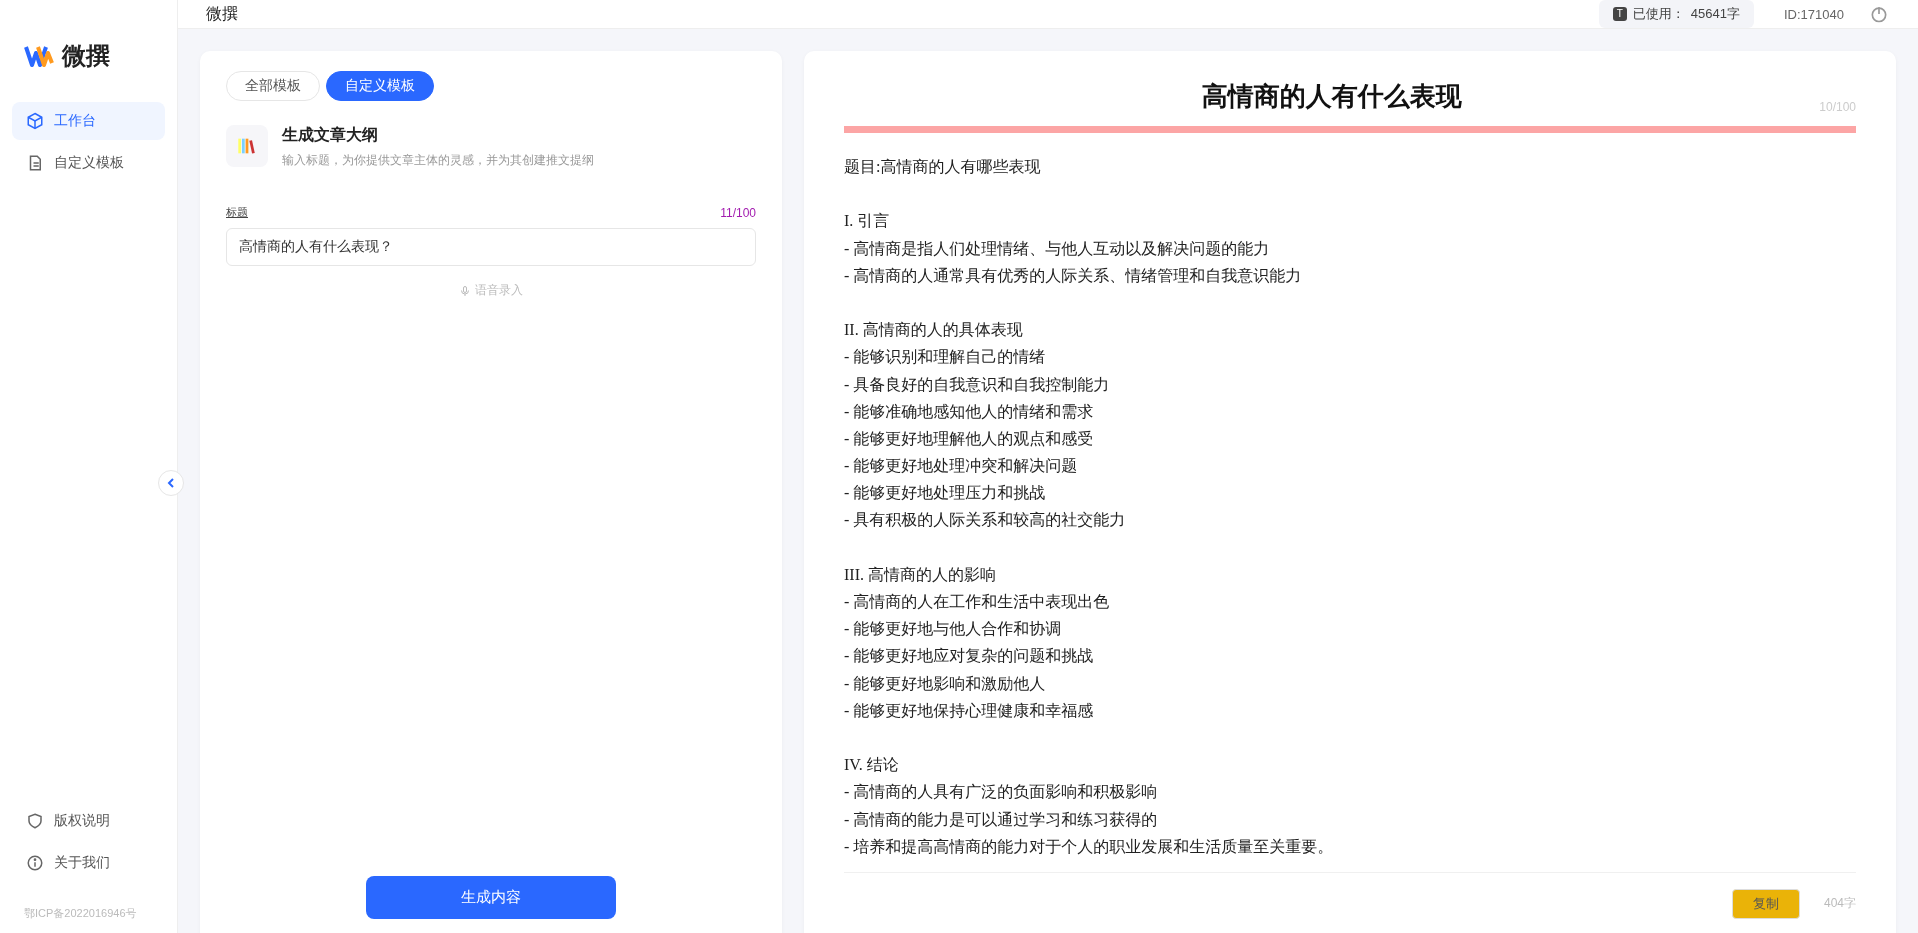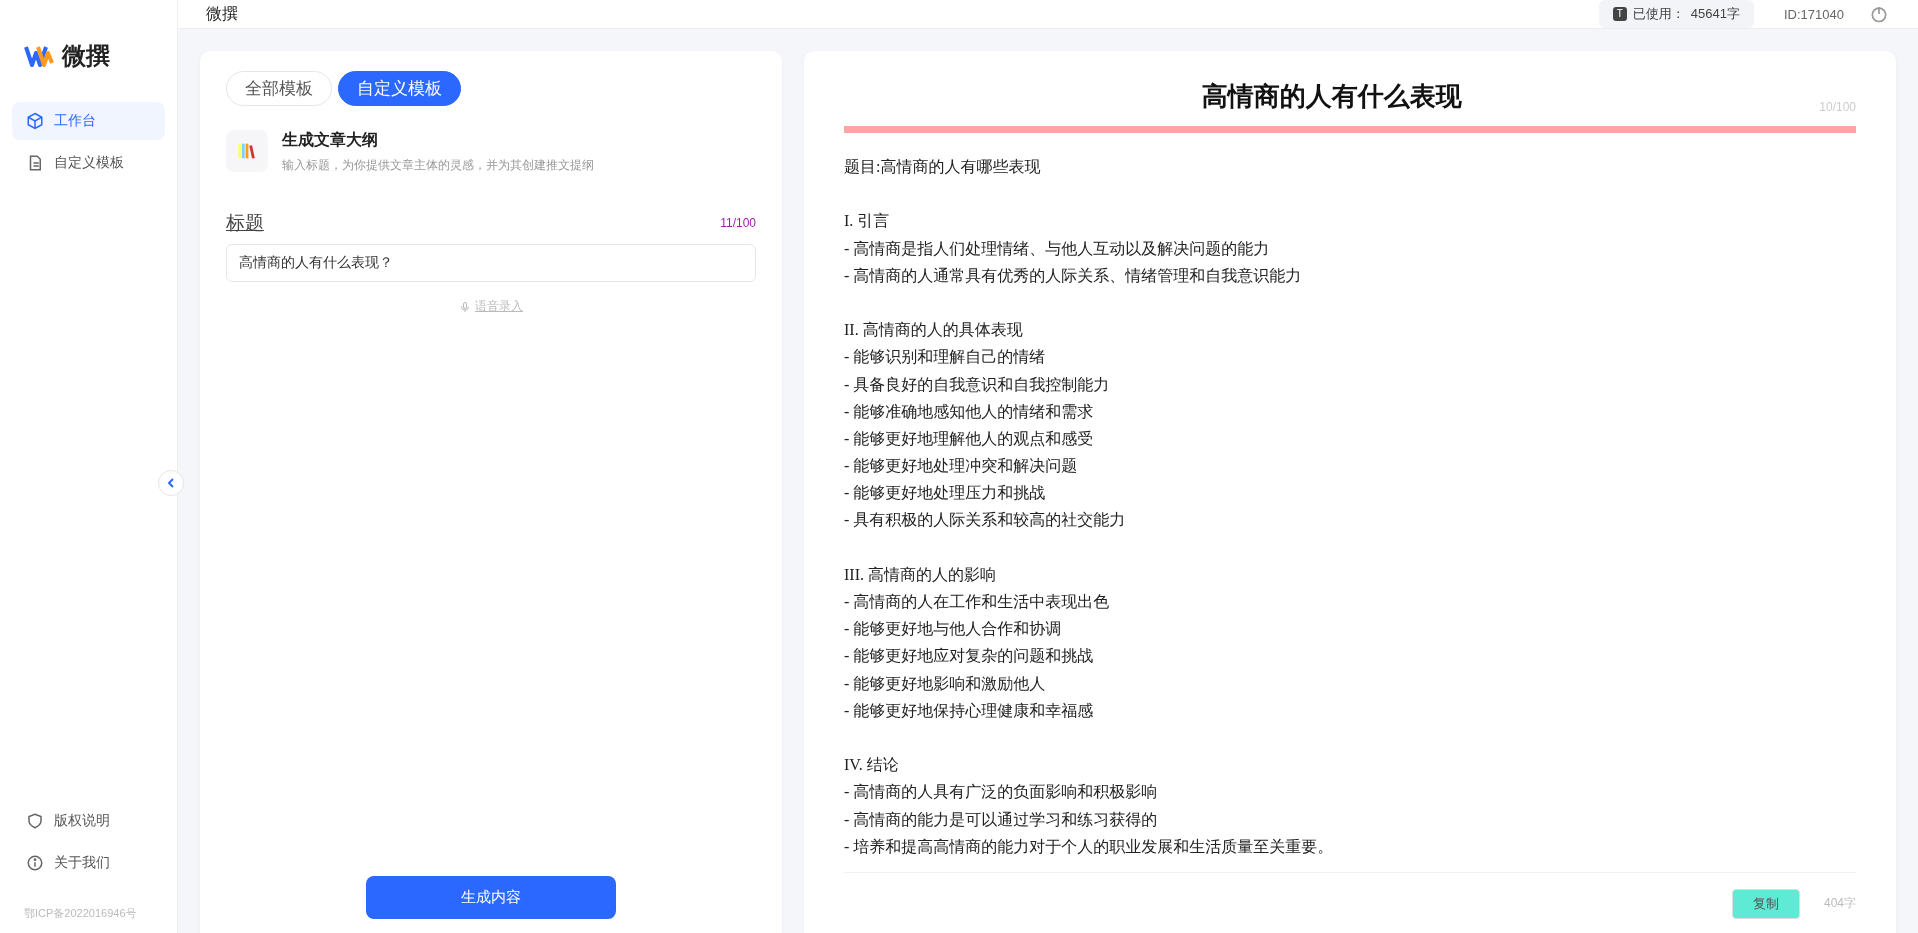--- a/index.html
+++ b/index.html
@@ -39,52 +39,52 @@
 .usage-badge .ic { font-size: 13px; display:inline-block; width:14px; height:14px; background:#444; border-radius:3px; color:#fff; line-height:14px; text-align:center; font-size:10px; }
 .user-id { font-size: 13px; color: #666; margin-right: 24px; }
 .power-btn { width: 22px; height: 22px; color: #999; cursor: pointer; display:inline-flex; align-items:center; justify-content:center; }
 
 .content { flex: 1; display: flex; gap: 22px; padding: 22px; }
 
 
 .panel { background: #fff; border-radius: 10px; box-shadow: 0 1px 4px rgba(0,0,0,0.04); display: flex; flex-direction: column; }
 .panel-left { width: 582px; padding: 20px 26px 24px; }
 .tabs { display: flex; gap: 6px; margin-bottom: 18px; }
-.tab { border-radius: 999px; padding: 5px 18px; font-size: 17px; cursor: pointer; border: 1px solid #e6e6e6; background:#fff; color:#555; }
+.tab { border-radius: 999px; padding: 5px 18px; font-size: 14px; cursor: pointer; border: 1px solid #e6e6e6; background:#fff; color:#555; }
 .tab.active { background: #2a68ff; color: #fff; border-color: #2a68ff; }
 
 .template-card { display: flex; gap: 14px; padding: 6px 0 12px; }
 .template-icon { width: 42px; height: 42px; border-radius: 8px; background: #f6f6f9; display:flex; align-items:center; justify-content:center; font-size:20px; }
 .template-meta .tt { font-weight: 700; font-size: 16px; color: #222; margin-bottom: 6px; }
 .template-meta .td { font-size: 12px; color: #999; }
 
 .form { margin-top: 24px; }
 .field-head { display: flex; justify-content: space-between; align-items: center; margin-bottom: 8px; }
-.field-label { font-size: 19px; color: #444; text-decoration: underline; }
+.field-label { font-size: 11px; color: #444; text-decoration: underline; }
 .counter { font-size: 12px; color: #a21caf; }
 .text-input {
   width: 100%; border: 1px solid #e6e6e6; border-radius: 6px; padding: 10px 12px; font-size: 14px; color: #333;
   outline: none; font-family: inherit;
 }
-.voice-link { text-align: center; margin-top: 16px; font-size: 12px; color: #bbb; display:flex; align-items:center; justify-content:center; gap:4px; cursor:pointer;text-decoration:underline; }
+.voice-link { text-align: center; margin-top: 16px; font-size: 12px; color: #bbb; display:flex; align-items:center; justify-content:center; gap:4px; cursor:pointer; }
 
 .generate-btn {
   margin: auto auto 0; width: 250px; background: #2a68ff; color: #fff; border: none; border-radius: 8px;
   padding: 12px 17px; font-size: 15px; cursor: pointer; display: block; margin-top: auto;
 }
 .panel-left-body { flex:1; display:flex; flex-direction:column; }
 
 
 .panel-right { flex: 1; padding: 28px 40px 24px; }
 .out-title-wrap { display:flex; align-items:flex-end; border-bottom: 7px solid #fca5a5; padding-bottom: 12px; margin-bottom: 20px; }
 .out-title { flex:1; text-align: center; font-family: "SimSun","Songti SC",serif; font-size: 26px; font-weight: 600; color: #111; }
 .out-counter { font-size: 12px; color: #ccc; }
 .out-body { flex: 1; font-size: 16px; color: #222; line-height: 1.7; white-space: pre-wrap; font-family: "SimSun","Songti SC",serif; overflow-y:auto; }
 .out-footer { display: flex; justify-content: flex-end; align-items: center; gap: 24px; padding-top: 16px; border-top: 1px solid #f0f0f0; margin-top: 12px; }
-.copy-btn { border: 1px solid #ddd; background: #5eead4; border-radius: 4px; padding: 5px 20px; font-size: 13px; color: #555; cursor: pointer; }
+.copy-btn { border: 1px solid #ddd; background: #eab308; border-radius: 4px; padding: 5px 20px; font-size: 13px; color: #555; cursor: pointer; }
 .char-count { font-size: 12px; color: #bbb; }
 
 svg { display:block; }
 </style>
 </head>
 <body>
 
 <div class="app">
 
   <aside class="sidebar">

